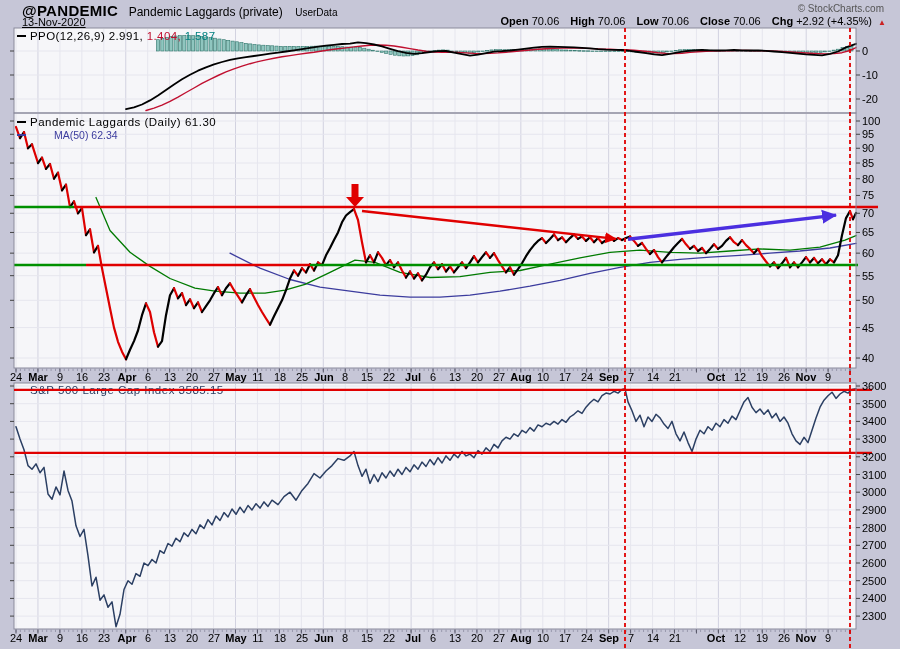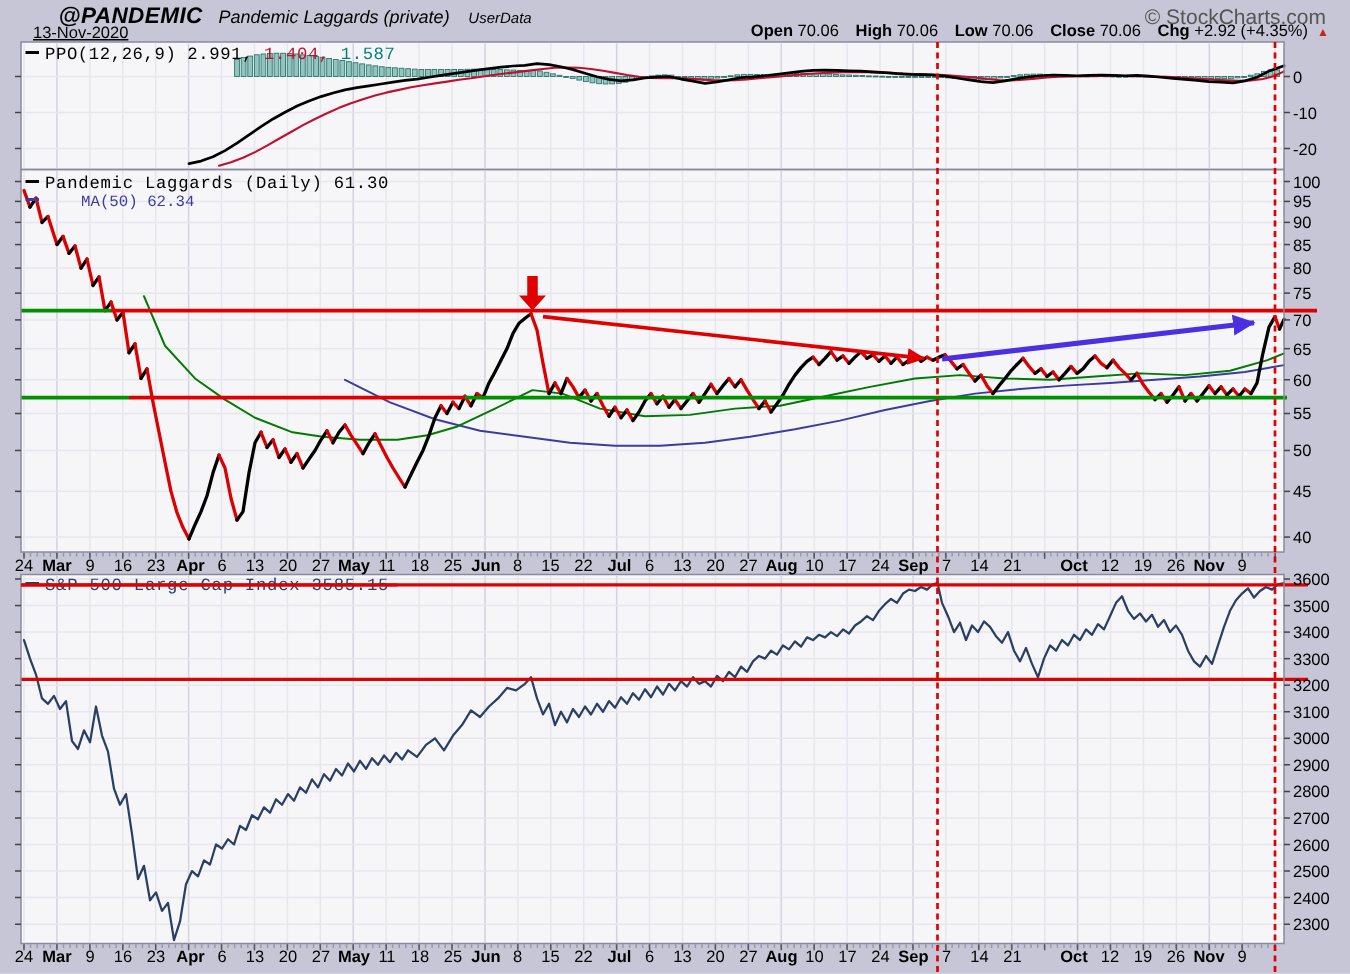--- a/index.html
+++ b/index.html
@@ -1,29 +1,29 @@
 <!DOCTYPE html>
 <html><head>
 <meta charset="utf-8">
 <style>
   html,body{margin:0;padding:0;}
   .screen{position:relative;width:900px;height:649px;background:#c6c6d7;
           font-family:"Liberation Sans",sans-serif;color:#000;overflow:hidden;}
   .screen svg{position:absolute;left:0;top:0;z-index:2;}
   .hdr{position:absolute;z-index:3;white-space:nowrap;}
-  .hdr-left{top:2px;left:39px;font-style:italic;}
+  .hdr-left{top:2px;left:22px;}
   .sym{font-weight:bold;font-size:15px;letter-spacing:.3px;}
   .ttl{font-size:12px;margin-left:6px;}
   .src{font-size:10px;margin-left:8px;}
-  .credit{top:3px;right:16px;font-size:14px;color:#555;}
+  .credit{top:3px;right:16px;font-size:10px;color:#555;}
   .dt{top:16px;left:22px;font-size:11px;text-decoration:underline;}
   .quote{top:15px;right:14px;font-size:11px;}
   .quote b{margin-left:8px;}
   .tri{font-size:8px;margin-left:3px;}
-  .legend{position:absolute;z-index:3;white-space:nowrap;line-height:13px;font-family:Liberation Mono, monospace;}
+  .legend{position:absolute;z-index:3;white-space:nowrap;line-height:13px;}
   .sw{display:inline-block;width:9px;height:2px;margin-right:4px;vertical-align:3px;}
   .lg-ppo{left:17px;top:30px;font-size:11.5px;letter-spacing:.4px;}
   .lg-main{left:17px;top:116px;}
   .lg-main .r1{font-size:11.5px;letter-spacing:.5px;}
   .lg-main .r2,.lg-main .r3{font-size:10.5px;}
   .lg-sp{left:17px;top:384px;font-size:11.5px;letter-spacing:.5px;}
   .lg-sp .strike{position:absolute;left:-3px;right:-6px;top:5px;height:2px;z-index:4;}
 </style>
 </head>
 <body>

